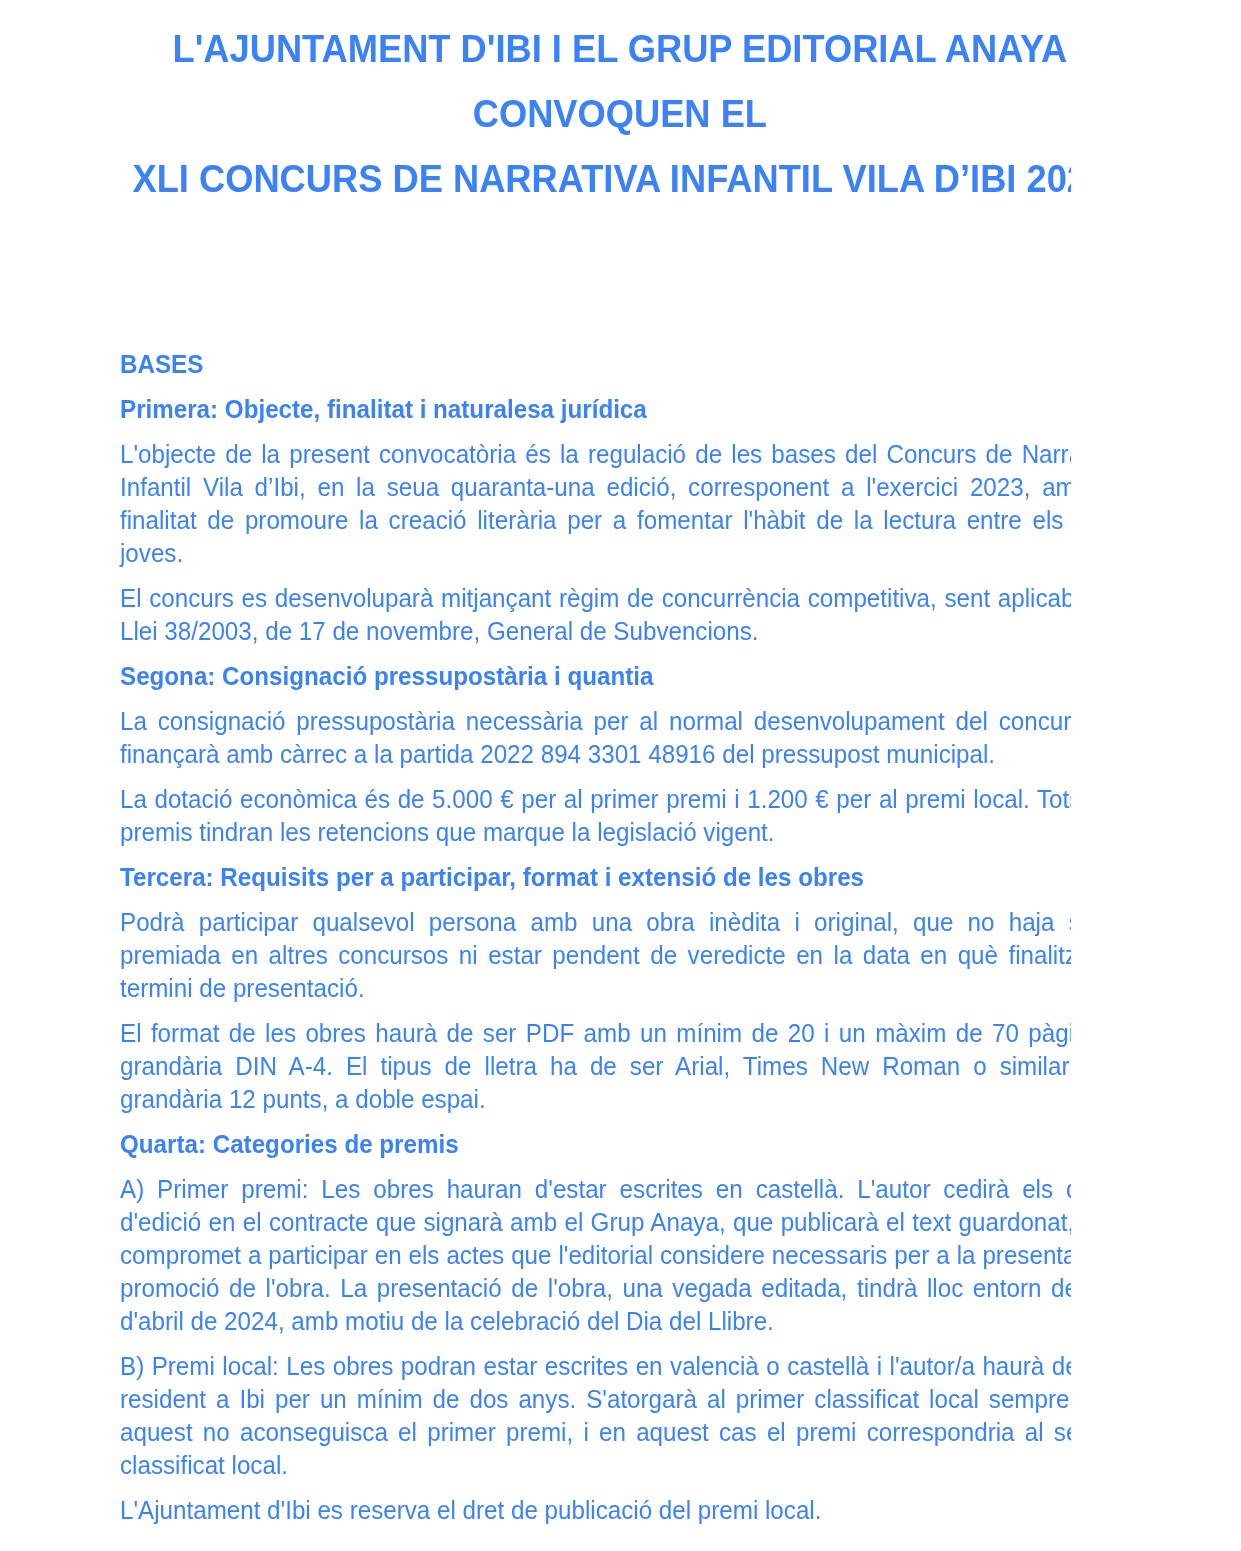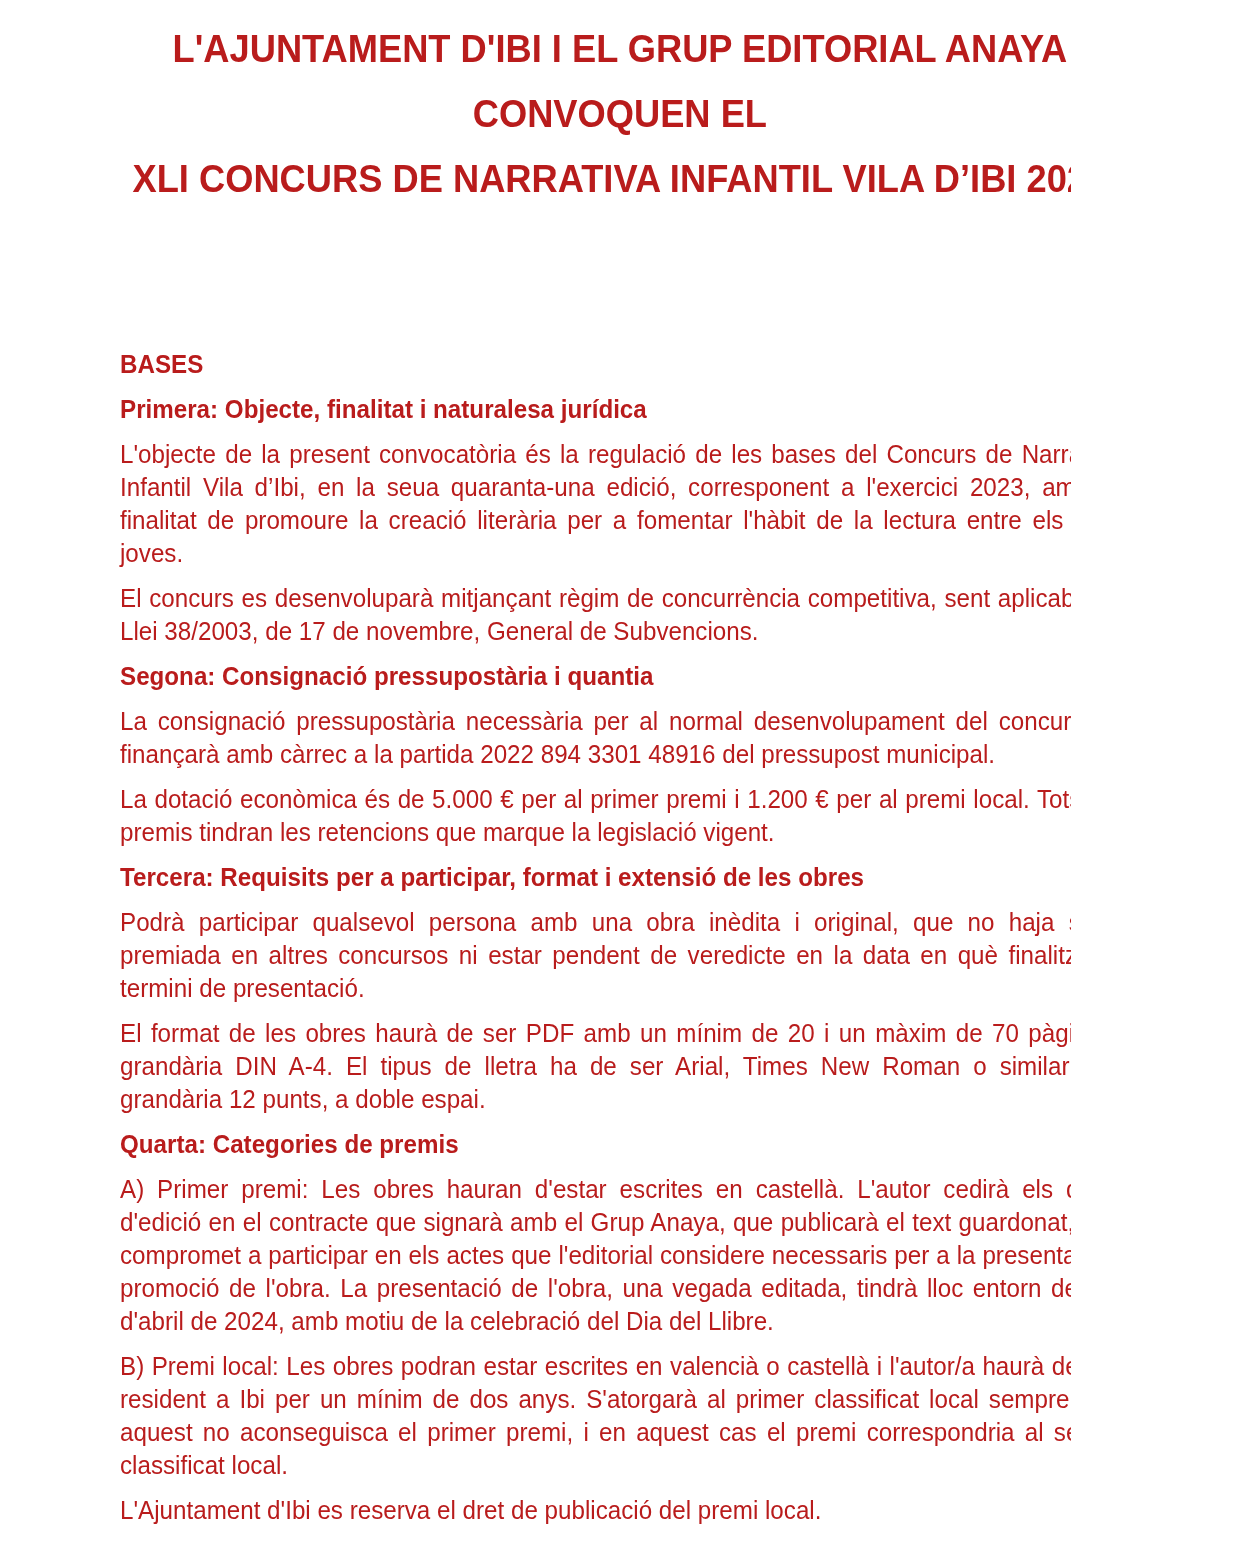--- a/index.html
+++ b/index.html
@@ -4,21 +4,21 @@
 <style>
   html, body { margin: 0; padding: 0; }
   body {
     width: 1241px; height: 1551px;
     background: #ffffff;
   }
   .page {
     position: relative;
     width: 1071px; height: 1551px;
     background: #ffffff;
-    color: #b91c1c;
+    color: #3b82f6;
     font-family: "Liberation Sans", "DejaVu Sans", sans-serif;
     overflow: hidden;
   }
   .content {
     position: absolute;
     left: 120px; top: 0;
     width: 1075px;
     transform: scaleX(0.93);
     transform-origin: 0 0;
   }

